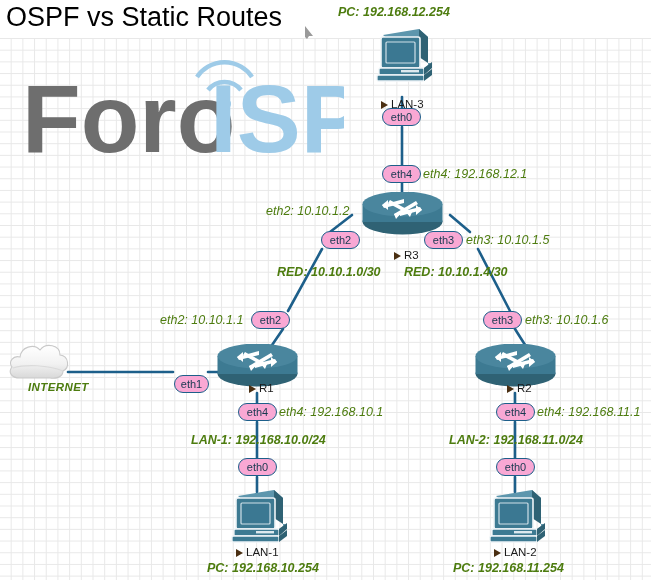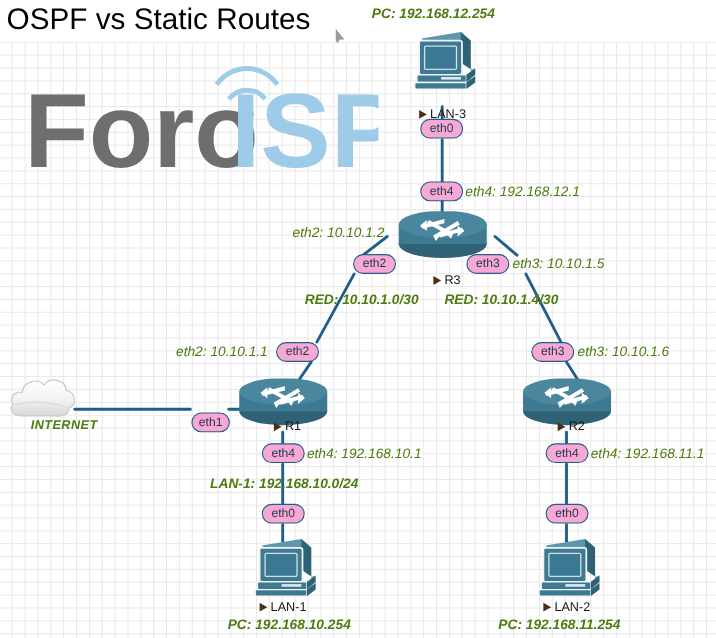--- a/index.html
+++ b/index.html
@@ -238,20 +238,21 @@
       <polygon points="34,22 42,20 36,27"></polygon>
       <polygon points="52,20 30,8 28,11 50,23"></polygon>
       <polygon points="52,20 44,18 50,25"></polygon>
     </g>
   </svg>
   <div class="nodename" style="left:507px;top:382px;">
     <span class="tri"></span><span>R2</span>
   </div>
   <div class="pill" style="left:496px;top:403px;width:39px;">eth4</div>
   <div class="lbl t12" style="left:537px;top:405px;">eth4: 192.168.11.1</div>
+  <div class="lbl bold t12" style="left:449px;top:433px;">LAN-2: 192.168.11.0/24</div>
 
   <div class="pill" style="left:238px;top:458px;width:39px;">eth0</div>
   <svg class="dev" style="left:228px;top:488px;width:60px;height:58px;" viewBox="0 0 60 58">
     <polygon points="10,8 46,2 55,10 19,16" fill="#5d96ad"></polygon>
     <polygon points="46,2 55,10 55,36 46,30" fill="#2f6274"></polygon>
     <rect x="8" y="10" width="39" height="31" rx="2" fill="#3d7a92" stroke="#eef4f7" stroke-width="1.6"></rect>
     <rect x="13" y="15" width="29" height="21" rx="1" fill="#3b7892" stroke="#cfe0e8" stroke-width="1.2"></rect>
     <polygon points="6,42 50,42 58,36 55,36 55,41 50,41" fill="#5d96ad"></polygon>
     <rect x="6" y="41" width="45" height="7" rx="1.5" fill="#3d7a92" stroke="#eef4f7" stroke-width="1.3"></rect>
     <polygon points="51,41 59,35 59,41 51,48" fill="#2f6274"></polygon>

